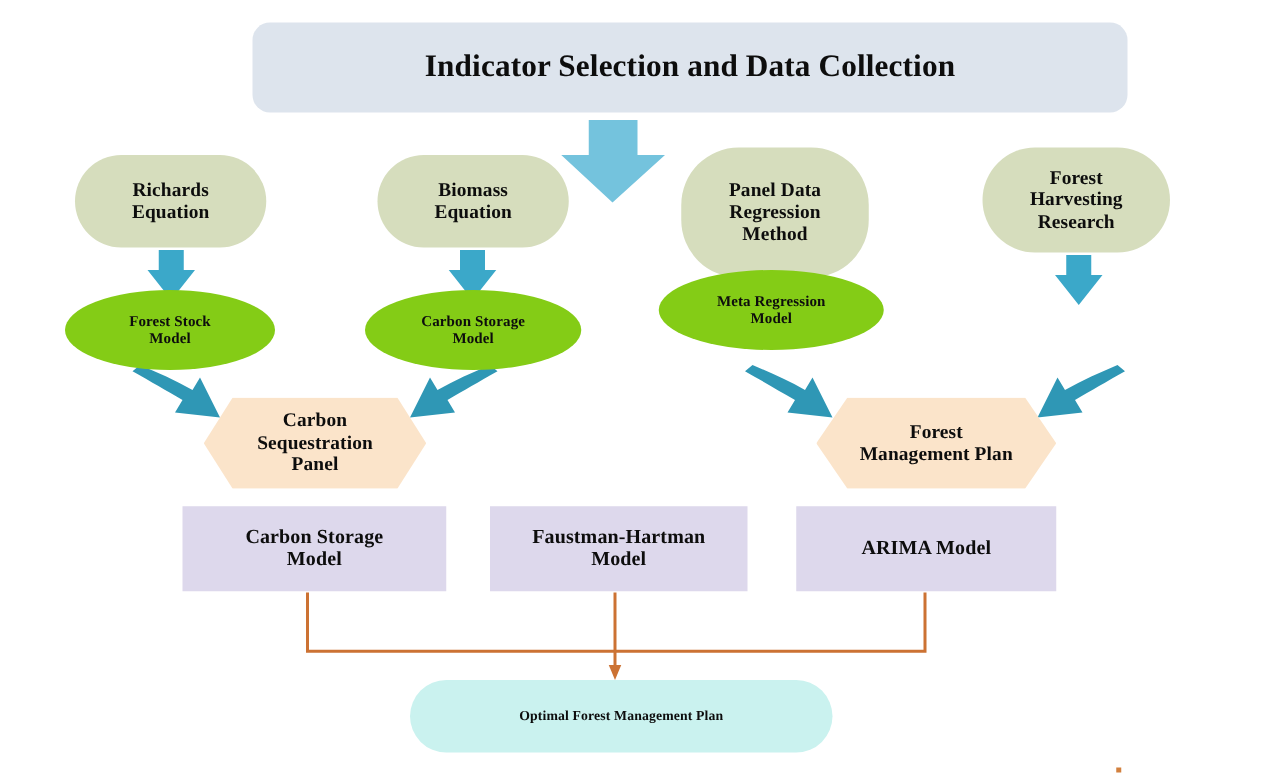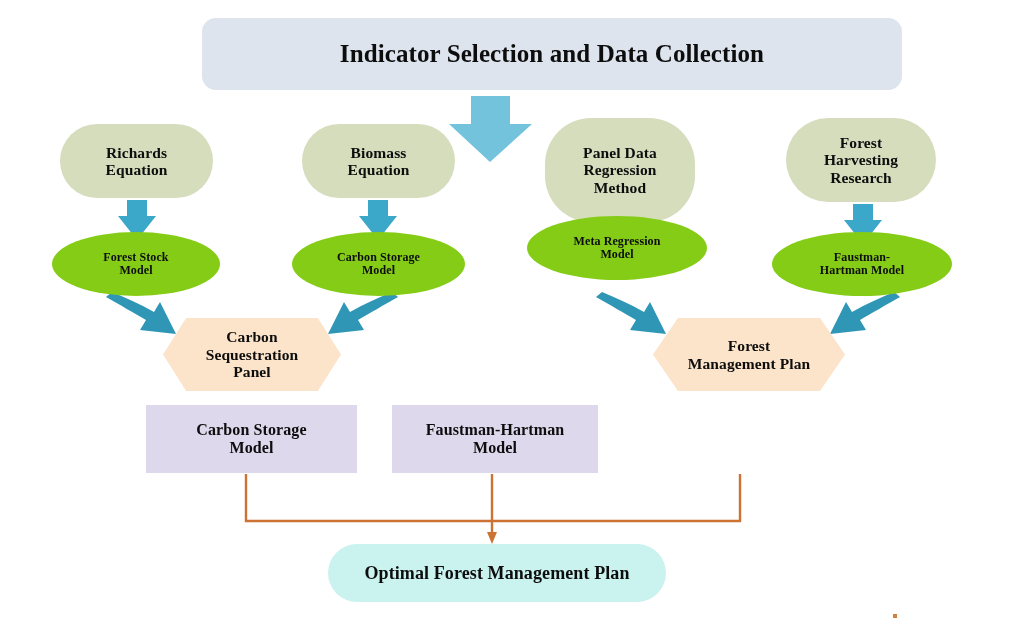--- a/index.html
+++ b/index.html
@@ -71,21 +71,21 @@
   }
   .p1{left:146px;top:405px;width:211px;height:68px;}
   .p2{left:392px;top:405px;width:206px;height:68px;}
   .p3{left:637px;top:405px;width:208px;height:68px;}
 
   
   .mint-box{
     left:328px;top:544px;width:338px;height:58px;
     background:#caf2ef;
     border-radius:29px;
-    font-size:18px;
+    font-size:11px;
   }
 
   .speck{
     position:absolute;left:893px;top:614px;width:4px;height:4px;
     background:#d2803e;z-index:2;
   }
 </style>
 </head>
 <body>
 
@@ -147,30 +147,29 @@
   <div class="node green-box g4">Forest
 Harvesting
 Research</div>
 
   <div class="node ellipse-box e1">Forest Stock
 Model</div>
   <div class="node ellipse-box e2">Carbon Storage
 Model</div>
   <div class="node ellipse-box e3">Meta Regression
 Model</div>
-  <div class="node ellipse-box e4">Faustman-
-Hartman Model</div>
 
   <div class="node hex-box h1">Carbon
 Sequestration
 Panel</div>
   <div class="node hex-box h2">Forest
 Management Plan</div>
 
   <div class="node purple-box p1">Carbon Storage
 Model</div>
   <div class="node purple-box p2">Faustman-Hartman
 Model</div>
+  <div class="node purple-box p3">ARIMA Model</div>
 
   <div class="node mint-box">Optimal Forest Management Plan</div>
 
   <div class="speck"></div>
 </div>
 
 </body></html>

